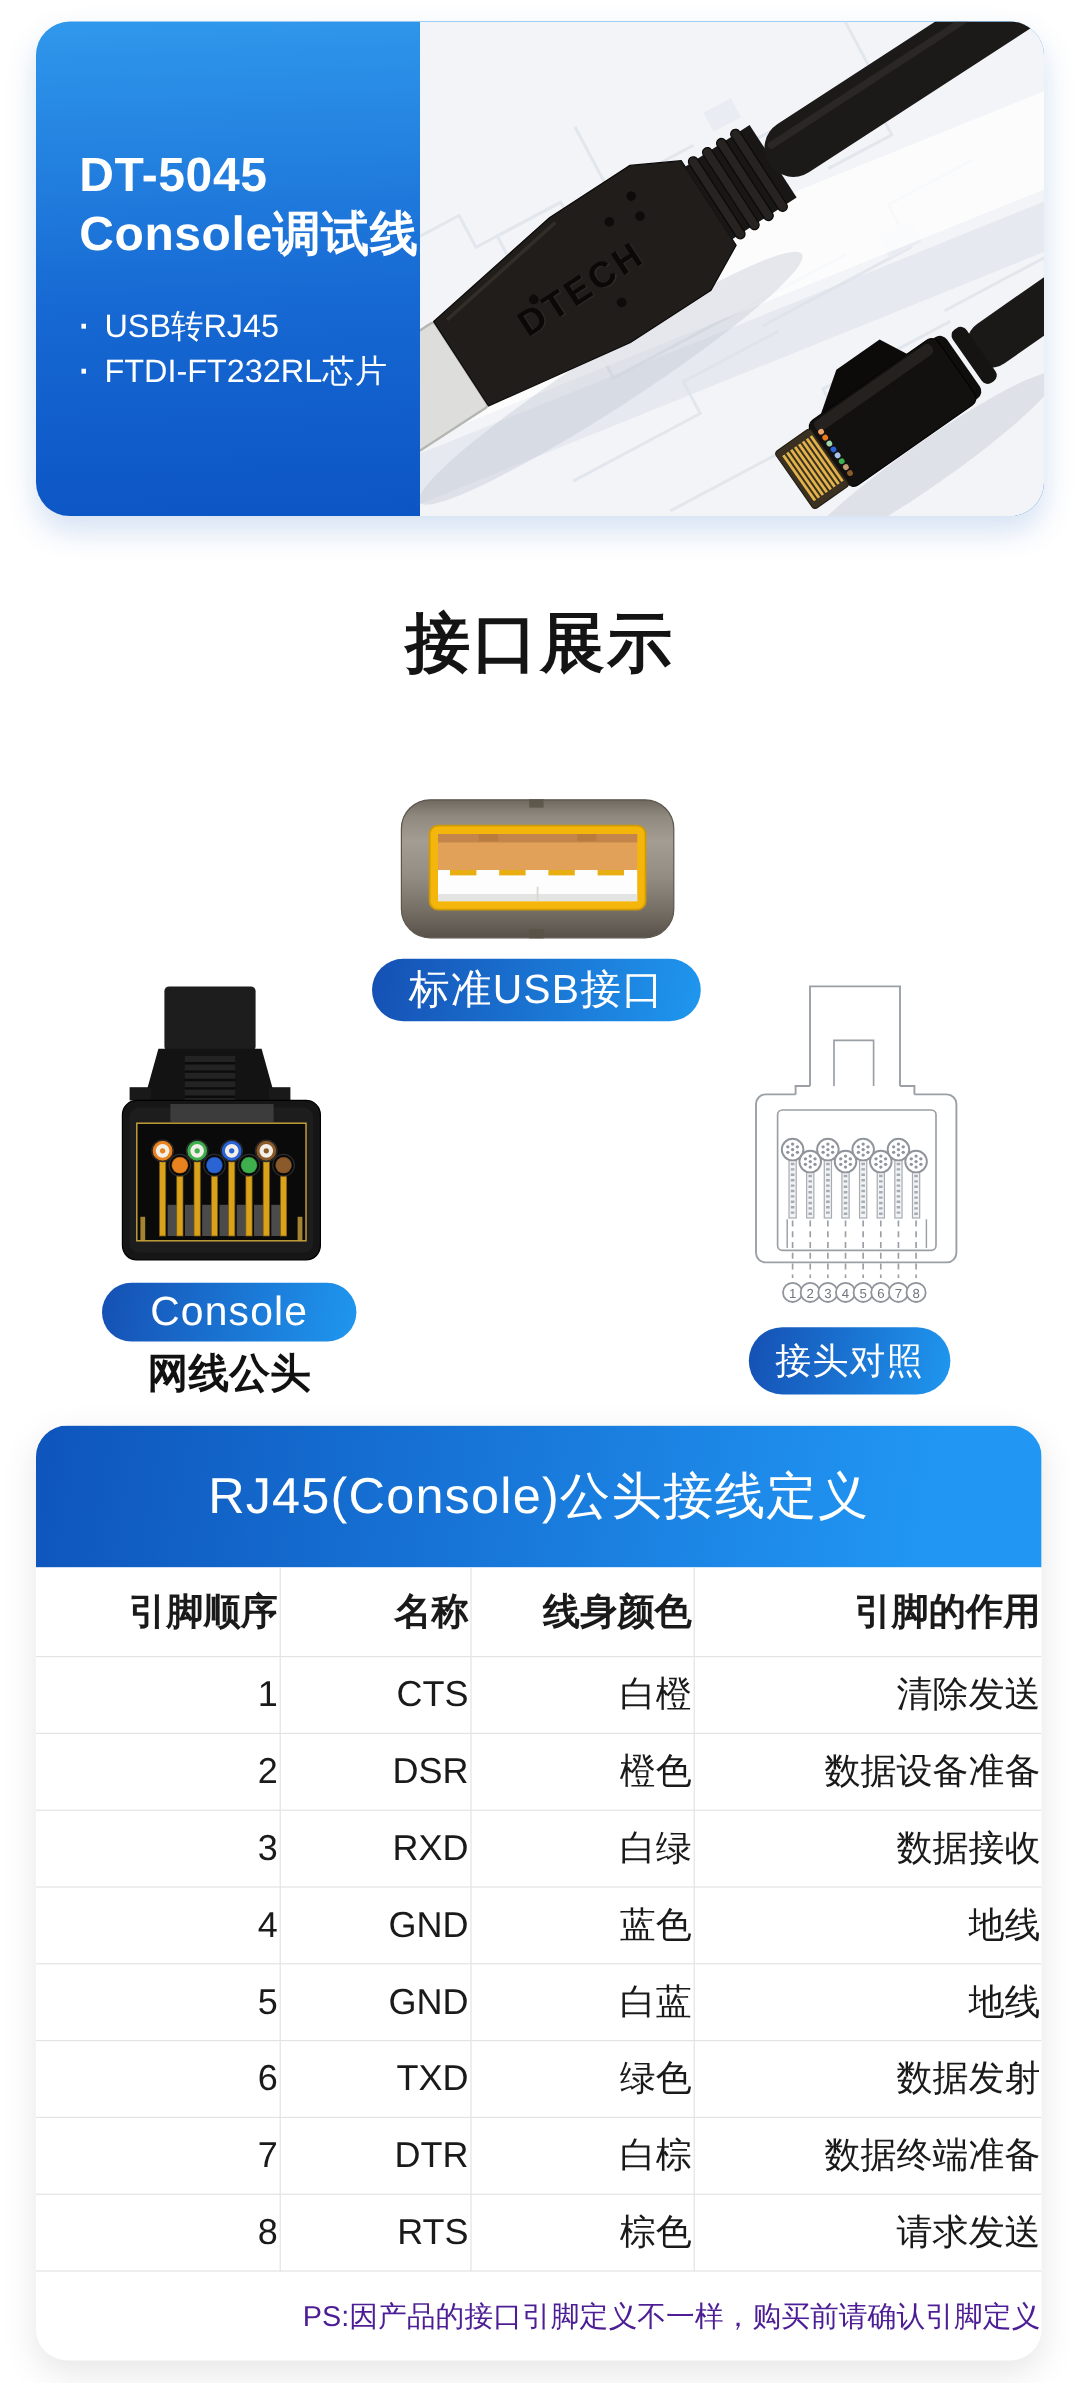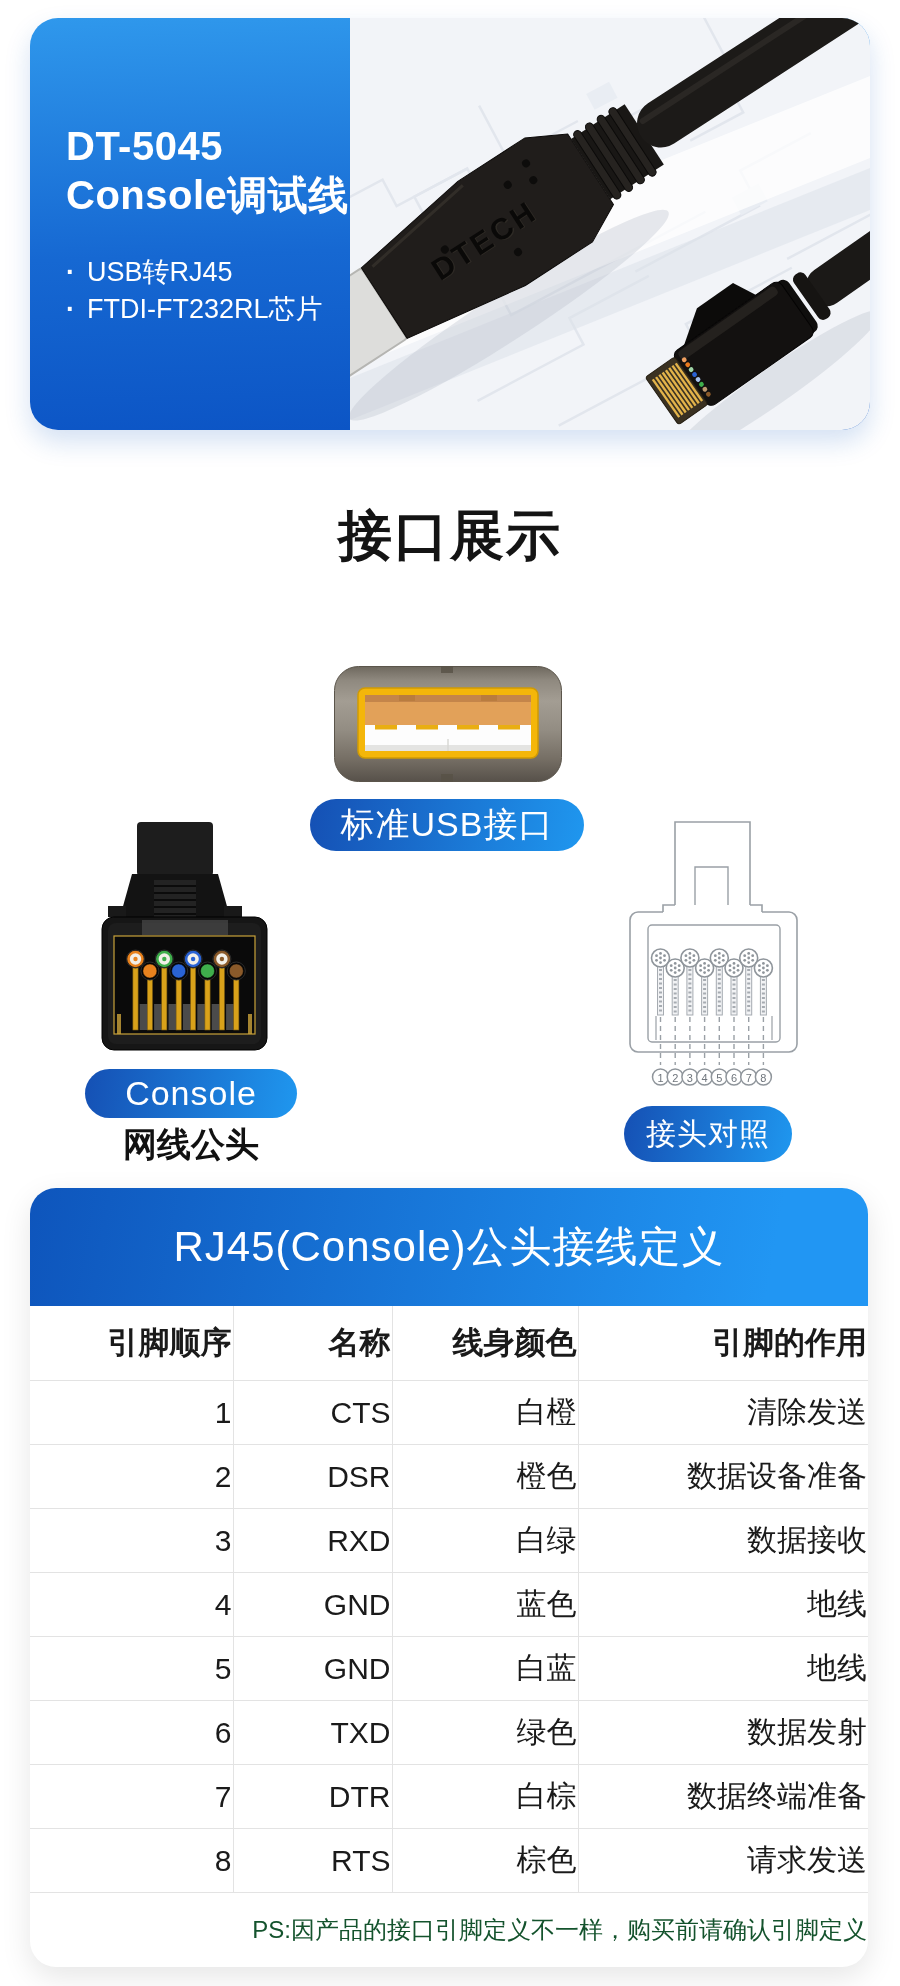--- a/index.html
+++ b/index.html
@@ -41,21 +41,21 @@
   .table-header{height:118px;display:flex;align-items:center;justify-content:center;
         background:linear-gradient(100deg,#0e55bc 0%,#2196f3 88%);
         color:#fff;font-size:42px;font-weight:500;letter-spacing:1px;}
   .table-card table{width:100%;border-collapse:collapse;table-layout:fixed;}
   .table-card th,.table-card td{border:1px solid #e3e3e3;text-align:right;color:#1a1a1a;}
   .table-card th{height:72px;font-size:31px;font-weight:700;}
   .table-card td{height:61px;font-size:30px;font-weight:400;}
   .table-card tr > :first-child{border-left:none;}
   .table-card tr > :last-child{border-right:none;padding-left:46px;}
   .table-card thead th{border-top:none;}
-  .table-card tfoot td{height:72px;font-size:24px;color:#14532d;border-left:none;border-right:none;border-bottom:none;margin-top:26px;}
+  .table-card tfoot td{height:72px;font-size:24px;color:#4c1d95;border-left:none;border-right:none;border-bottom:none;margin-top:26px;}
 </style>
 </head>
 <body>
 
 <div class="page">
 
   <section class="hero">
     <div class="hero-photo">
       <svg width="520" height="412" viewBox="0 0 520 412">
         <rect x="0" y="0" width="520" height="412" fill="#f2f4f8"></rect>

